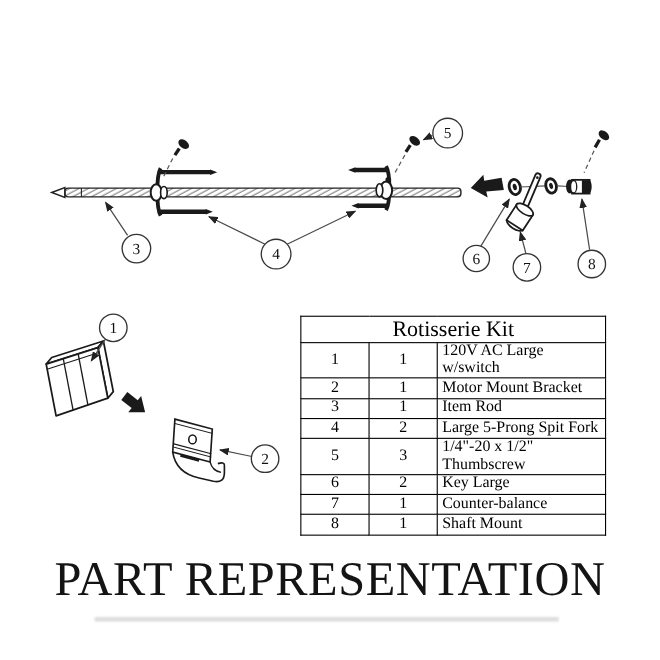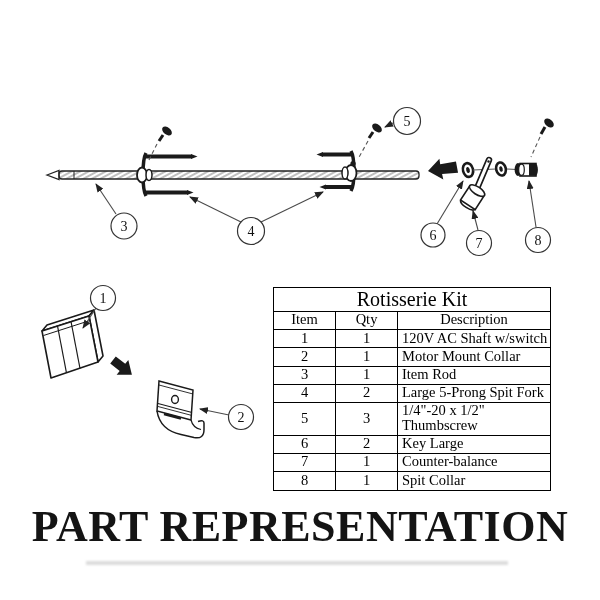--- a/index.html
+++ b/index.html
@@ -15,21 +15,21 @@
                                   padding:0 0 1px 0;line-height:1.05;}
   .parts-table col.ci{width:62px;} .parts-table col.cq{width:62px;} .parts-table col.cd{width:153px;}
   .t-title td{font-size:20px;text-align:center;height:22px;}
   .t-head th{font-size:14.5px;text-align:center;height:16px;}
   .t-row td{font-size:14.5px;height:16.3px;}
   .t-row td.c{text-align:center;}
   .t-row td.d{text-align:left;padding-left:4px;}
 
   
   .caption{position:absolute;left:0;top:501px;width:600px;text-align:center;
-           font-size:44px;letter-spacing:0.5px;color:#141414;white-space:nowrap;font-weight:bold;}
+           font-size:44px;letter-spacing:0.5px;color:#141414;white-space:nowrap;}
   .caption-underline{position:absolute;left:86px;top:561px;width:422px;height:4px;
                      background:#dcdcdc;filter:blur(1px);}
 </style>
 </head>
 <body>
 
 <div class="stage">
 
   <svg width="600" height="600" viewBox="0 0 600 600">
     <defs>
@@ -197,34 +197,29 @@
     <table>
       <colgroup>
           <col class="ci">
           <col class="cq">
           <col class="cd">
         </colgroup>
       <tbody>
           <tr class="t-title">
         <td colspan="3">Rotisserie Kit</td>
       </tr>
-      <tr class="t-head">
-        <th>Item</th>
-        <th>Qty</th>
-        <th>Description</th>
-      </tr>
-      <tr class="t-row">
-        <td class="c">1</td>
-        <td class="c">1</td>
-        <td class="d">120V AC Shaft w/switch</td>
+      <tr class="t-row">
+        <td class="c">1</td>
+        <td class="c">1</td>
+        <td class="d">120V AC Large w/switch</td>
       </tr>
       <tr class="t-row">
         <td class="c">2</td>
         <td class="c">1</td>
-        <td class="d">Motor Mount Collar</td>
+        <td class="d">Motor Mount Bracket</td>
       </tr>
       <tr class="t-row">
         <td class="c">3</td>
         <td class="c">1</td>
         <td class="d">Item Rod</td>
       </tr>
       <tr class="t-row">
         <td class="c">4</td>
         <td class="c">2</td>
         <td class="d">Large 5-Prong Spit Fork</td>
@@ -240,21 +235,21 @@
         <td class="d">Key Large</td>
       </tr>
       <tr class="t-row">
         <td class="c">7</td>
         <td class="c">1</td>
         <td class="d">Counter-balance</td>
       </tr>
       <tr class="t-row">
         <td class="c">8</td>
         <td class="c">1</td>
-        <td class="d">Spit Collar</td>
+        <td class="d">Shaft Mount</td>
       </tr>
     </tbody>
       </table>
   </div>
 
   <div class="caption">PART REPRESENTATION</div>
   <div class="caption-underline"></div>
 
 </div>
 

